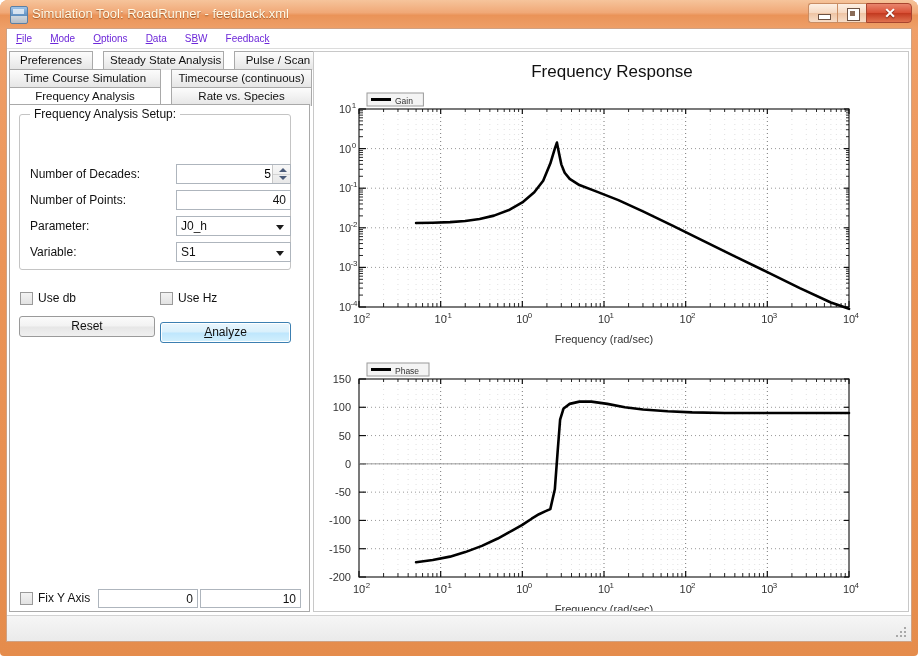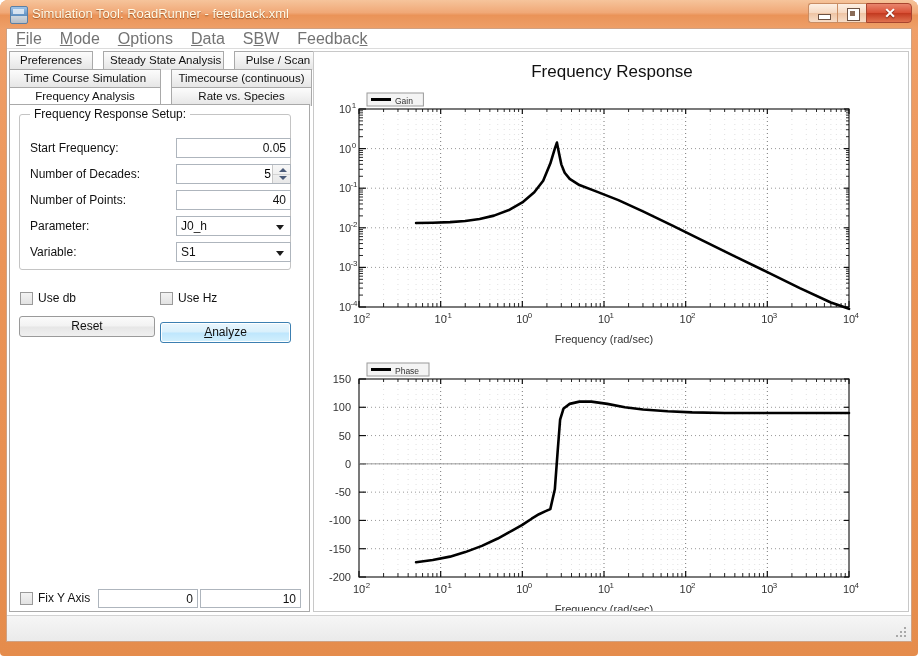--- a/index.html
+++ b/index.html
@@ -33,21 +33,21 @@
   .gl-max::after{content:"";position:absolute;left:2px;top:2px;width:5px;height:5px;background:#8a6c58;}
   .gl-close{position:absolute;left:0;top:0;width:46px;height:18px;line-height:18px;text-align:center;
     color:#fff;font-size:14px;font-weight:bold;text-shadow:0 1px 1px rgba(90,20,5,.8);}
 
   
   .client{position:absolute;left:6px;top:28px;width:906px;height:614px;background:#fff;
     border:1px solid #cfa183;box-sizing:border-box;}
 
   .menubar{position:absolute;left:0;top:0;width:904px;height:20px;background:#fff;
     border-bottom:1px solid #dcdcdc;box-sizing:border-box;display:flex;align-items:center;}
-  .menuitem{padding:2px 9px;font-size:16px;color:#737373;cursor:default;white-space:nowrap;}
+  .menuitem{padding:2px 9px;font-size:10px;color:#6d28d9;cursor:default;white-space:nowrap;}
   .menuitem u{text-decoration:underline;}
 
   .body-area{position:absolute;left:0;top:20px;width:904px;height:565px;}
 
   
   .leftpanel{position:absolute;left:2px;top:2px;width:301px;height:561px;
     background:#fff;box-sizing:border-box;}
 
   .tabstrip{position:absolute;left:0;top:0;width:301px;height:53px;}
   .tabrow{position:absolute;left:0;height:19px;display:flex;}
@@ -160,26 +160,22 @@
           </div>
           <div class="tabrow r3">
             <div class="tab active" style="width:152px">Frequency Analysis</div>
             <div class="tab" style="width:141px">Rate vs. Species</div>
           </div>
         </div>
 
         <div class="tabcontent">
 
           <div class="groupbox">
-            <div class="gtitle">Frequency Response Setup:</div>
-
-            <div class="frow" style="top:23px;width:252px">
-              <div class="flabel">Start Frequency:</div>
-              <div class="finput">0.05</div>
-            </div>
+            <div class="gtitle">Frequency Analysis Setup:</div>
+
 
             <div class="frow" style="top:49px;width:252px">
               <div class="flabel">Number of Decades:</div>
               <div class="spinwrap">
                 <div class="val">5</div>
                 <div class="spinbtns">
                   <div class="ar up"></div>
                   <div class="ar dn"></div>
                 </div>
               </div>

